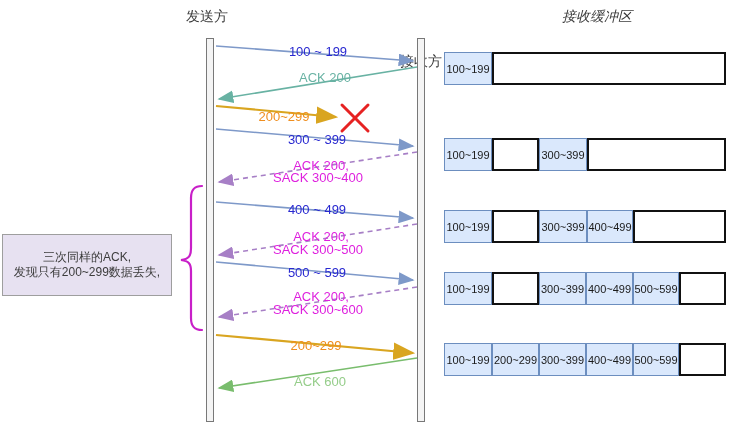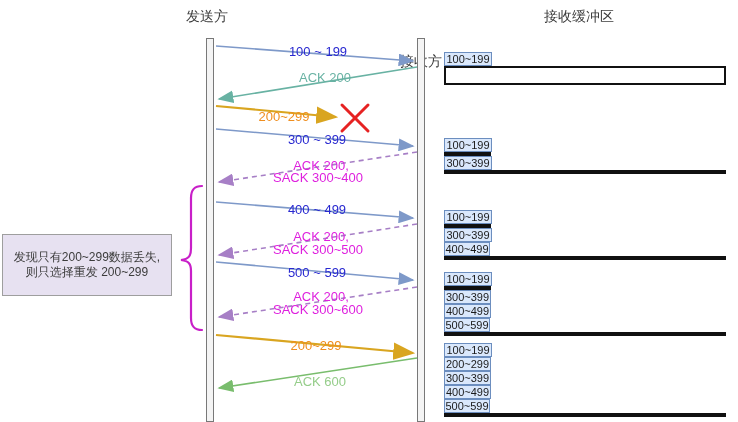--- a/index.html
+++ b/index.html
@@ -11,35 +11,35 @@
   .lifeline{position:absolute;top:38px;height:384px;width:8px;background:#f4f4f4;
             border:1px solid #787878;box-sizing:border-box;}
 
   svg text{font-family:"Liberation Sans","DejaVu Sans",sans-serif;font-size:13px;}
 
   .annot{position:absolute;left:2px;top:234px;width:170px;height:62px;
          background:#e7e1f1;border:1px solid #9e9e9e;box-sizing:border-box;
          display:flex;flex-direction:column;justify-content:center;align-items:center;
          font-size:12px;line-height:15px;color:#3c3c3c;white-space:nowrap;}
 
-  .bufrow{position:absolute;left:444px;width:282px;height:33px;display:flex;flex-direction:column;}
+  .bufrow{position:absolute;left:444px;width:282px;height:33px;display:flex;}
   .cell{box-sizing:border-box;border:1px solid #6c8ebf;background:#dae8fc;
         display:flex;align-items:center;justify-content:center;
         font-size:11px;color:#1a1a1a;white-space:nowrap;}
   .cell.empty{background:#ffffff;border:2px solid #111111;}
   .cell.rest{flex:1;}
 </style>
 </head>
 <body>
 
 <div id="stage">
 
   <div class="hdr" style="left:207px;">发送方</div>
   <div class="hdr" style="left:421px;margin-top:45px;">接收方</div>
-  <div class="hdr" style="left:579px;">接收缓冲区</div>
+  <div class="hdr" style="left:597px;font-style:italic;">接收缓冲区</div>
 
   <div class="lifeline" style="left:206px;"></div>
   <div class="lifeline" style="left:417px;"></div>
 
   <svg width="738" height="422" style="position:absolute;left:0;top:0;">
     <defs>
       <marker id="ah-blue" markerWidth="10" markerHeight="8" refX="9" refY="4" orient="auto">
           <path d="M0,0 L10,4 L0,8 z" fill="#7e99c9"></path>
         </marker>
       <marker id="ah-teal" markerWidth="10" markerHeight="8" refX="9" refY="4" orient="auto">
@@ -93,22 +93,22 @@
     <line x1="216" y1="335" x2="413" y2="353" stroke="#d9a520" stroke-width="2.2" marker-end="url(#ah-orange)"></line>
     <text x="316" y="350" text-anchor="middle" fill="#ef8e1f">200~299</text>
 
     <line x1="417" y1="358" x2="219" y2="388" stroke="#79bd6d" stroke-width="1.6" marker-end="url(#ah-green)"></line>
     <text x="320" y="386" text-anchor="middle" fill="#95cd8a">ACK 600</text>
 
     <path d="M202,186 C194,186 191,190 191,198 L191,248 C191,256 189,259 181,260 C189,261 191,264 191,271 L191,318 C191,326 194,330 202,330" fill="none" stroke="#c81fc8" stroke-width="2.2" stroke-linecap="round"></path>
   </svg>
 
   <div class="annot">
+    <div>三次同样的ACK,</div>
     <div>发现只有200~299数据丢失,</div>
-    <div>则只选择重发 200~299</div>
   </div>
 
   <div class="bufrow" style="top:52px;">
     <div class="cell" style="width:48px;">100~199</div>
     <div class="cell empty rest"></div>
   </div>
 
   <div class="bufrow" style="top:138px;">
     <div class="cell" style="width:48px;">100~199</div>
     <div class="cell empty" style="width:47px;"></div>

